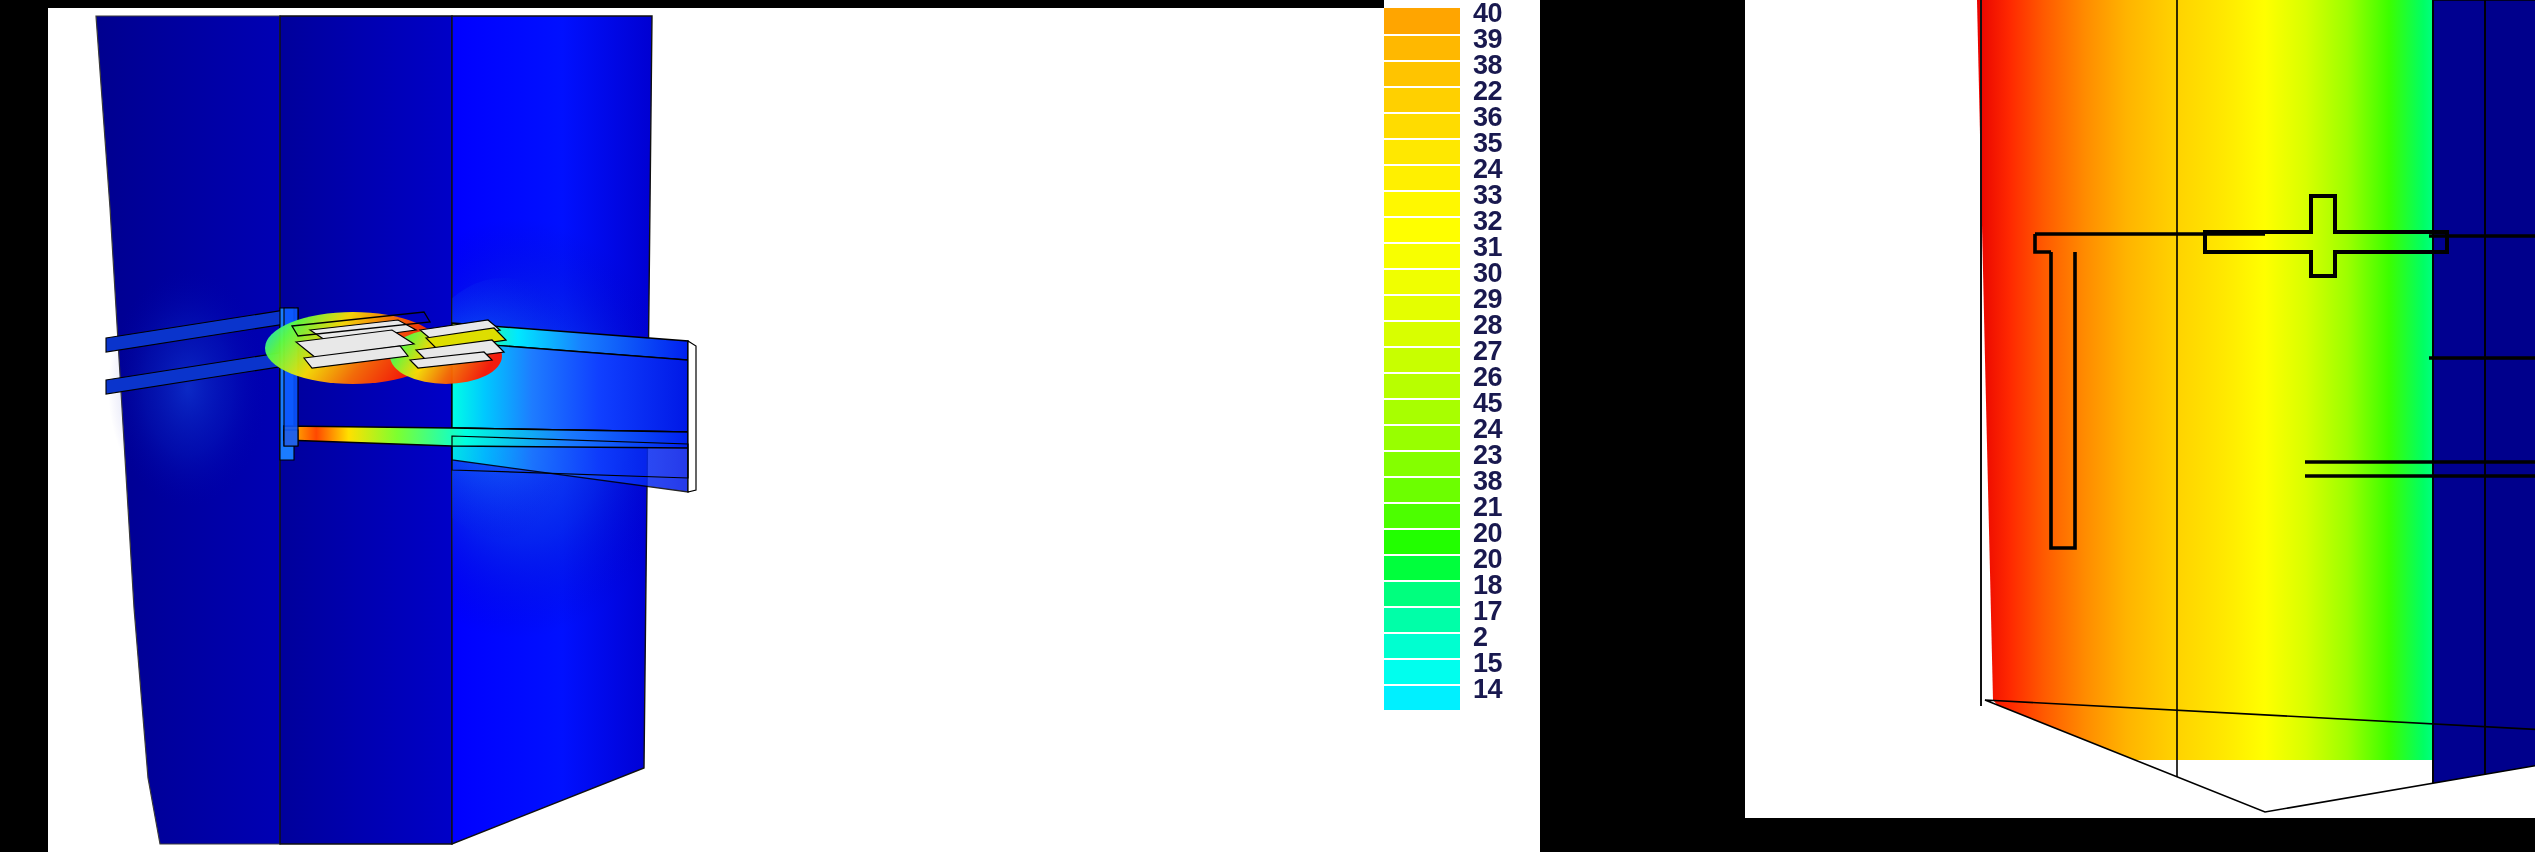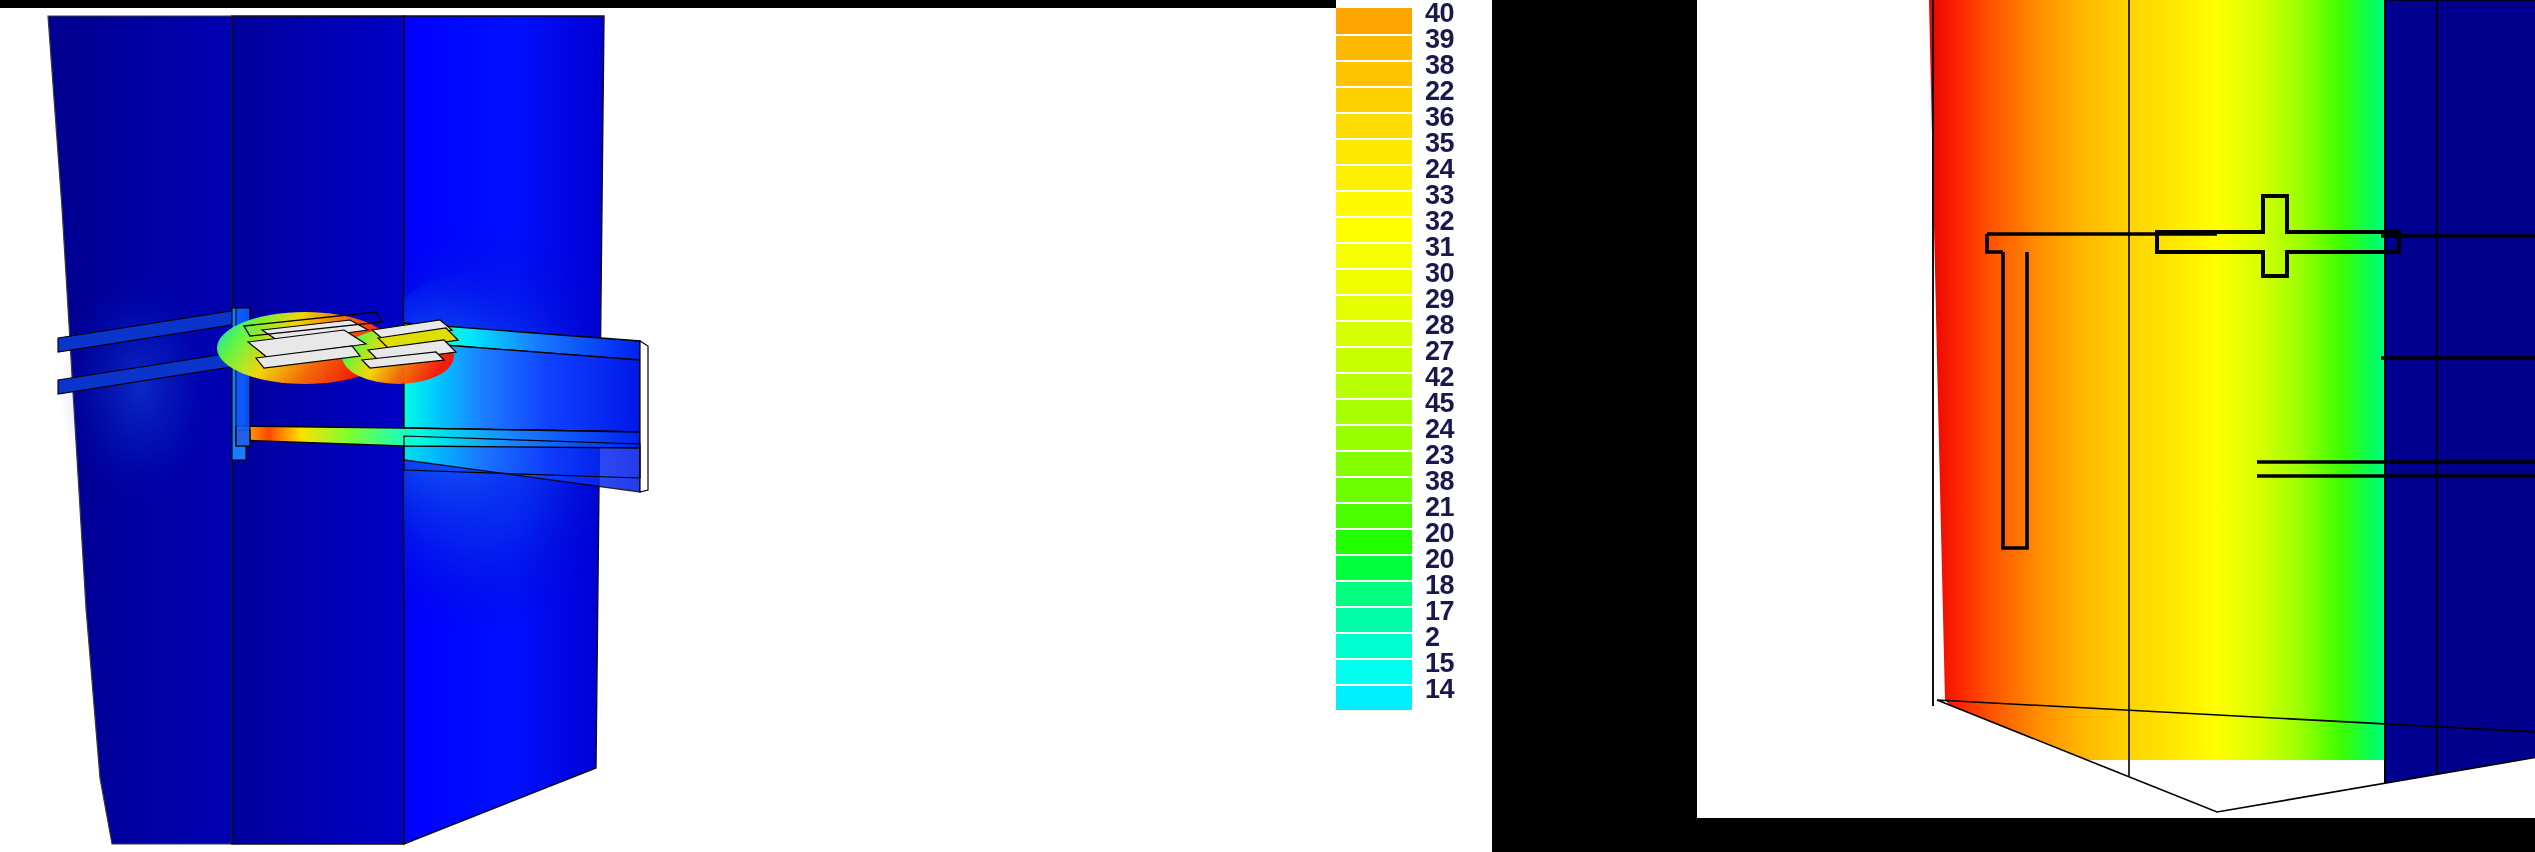--- a/index.html
+++ b/index.html
@@ -1,17 +1,17 @@
 <!DOCTYPE html>
 <html><head>
 <meta charset="utf-8">
 <style>
   html,body{margin:0;padding:0;background:#000;}
   body{width:2535px;height:852px;overflow:hidden;font-family:"Liberation Sans",sans-serif;}
-  #root{position:relative;width:2307px;height:852px;background:#000;}
+  #root{position:relative;width:2307px;height:852px;background:#000;margin-left:48px;}
 
   
   #left-view{position:absolute;left:0;top:8px;width:1492px;height:844px;background:#ffffff;overflow:hidden;}
   #left-model{position:absolute;left:0;top:0;width:700px;height:844px;}
 
   
   #colorbar-panel{position:absolute;left:1336px;top:0px;width:156px;height:852px;background:#ffffff;}
   #colorbar-strip{position:absolute;left:0px;top:8px;width:76px;}
   .cb-band{height:26px;border-top:2px solid #ffffff;box-sizing:border-box;}
   .cb-band:first-child{border-top:none;}
@@ -189,21 +189,21 @@
         <div class="cb-label">36</div>
         <div class="cb-label">35</div>
         <div class="cb-label">24</div>
         <div class="cb-label">33</div>
         <div class="cb-label">32</div>
         <div class="cb-label">31</div>
         <div class="cb-label">30</div>
         <div class="cb-label">29</div>
         <div class="cb-label">28</div>
         <div class="cb-label">27</div>
-        <div class="cb-label">42</div>
+        <div class="cb-label">26</div>
         <div class="cb-label">45</div>
         <div class="cb-label">24</div>
         <div class="cb-label">23</div>
         <div class="cb-label">38</div>
         <div class="cb-label">21</div>
         <div class="cb-label">20</div>
         <div class="cb-label">20</div>
         <div class="cb-label">18</div>
         <div class="cb-label">17</div>
         <div class="cb-label">2</div>

